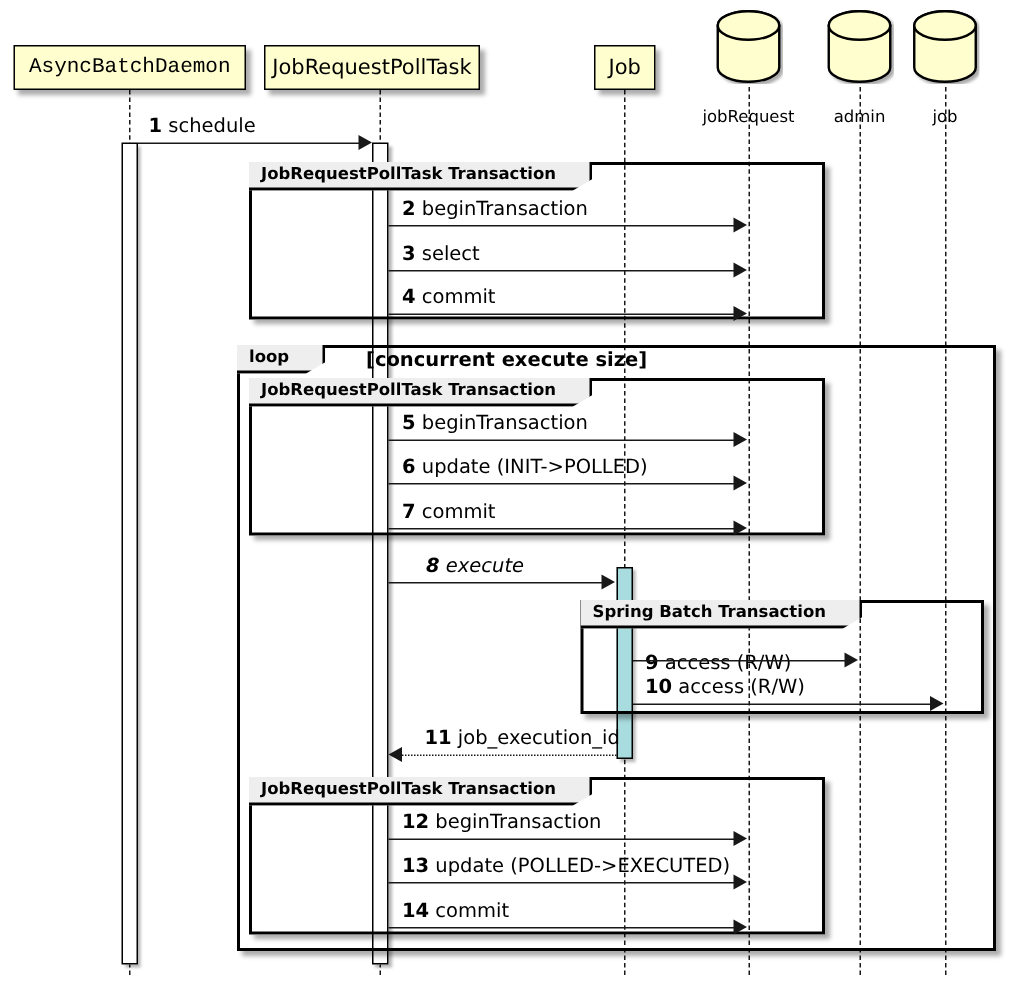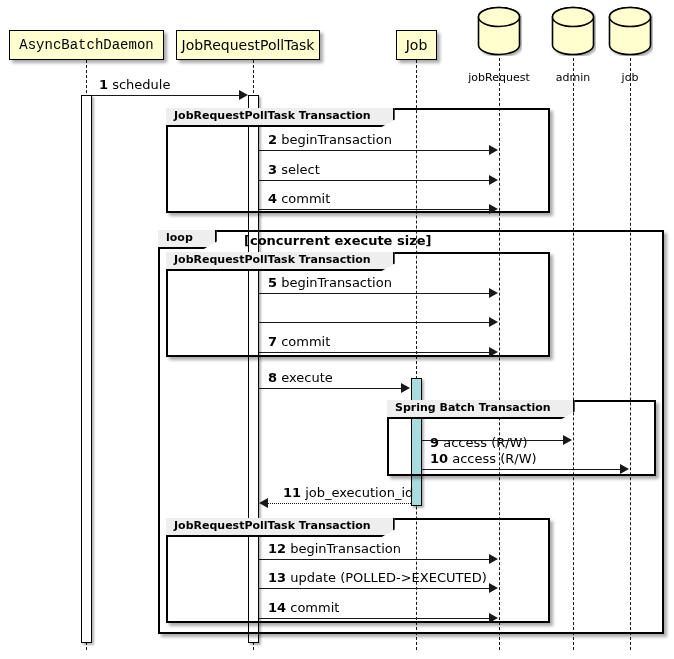--- a/index.html
+++ b/index.html
@@ -243,31 +243,35 @@
     <span>JobRequestPollTask Transaction</span>
   </div>
 
   <div class="msg-label" style="left:268px; top:276px;">
     <b>5</b>
     <span>beginTransaction</span>
   </div>
   <div class="msg-line" style="left:259px; top:293px; width:232px;"></div>
   <div class="arrowhead right" style="left:489px; top:288px;"></div>
 
+  <div class="msg-label" style="left:268px; top:305px;">
+    <b>6</b>
+    <span>update (INIT-&gt;POLLED)</span>
+  </div>
   <div class="msg-line" style="left:259px; top:322px; width:232px;"></div>
   <div class="arrowhead right" style="left:489px; top:317px;"></div>
 
   <div class="msg-label" style="left:268px; top:335px;">
     <b>7</b>
     <span>commit</span>
   </div>
   <div class="msg-line" style="left:259px; top:352px; width:232px;"></div>
   <div class="arrowhead right" style="left:489px; top:347px;"></div>
 
-  <div class="msg-label" style="left:268px; top:371px;">
+  <div class="msg-label" style="left:284px; top:371px;font-style:italic;">
     <b>8</b>
     <span>execute</span>
   </div>
   <div class="msg-line" style="left:259px; top:388px; width:144px;"></div>
   <div class="arrowhead right" style="left:401px; top:383px;"></div>
 
   <div class="frame" style="left:387px; top:400px; width:269px; height:76px;"></div>
   <div class="frame-label" style="left:387px; top:400px;">
     <span>Spring Batch Transaction</span>
   </div>

